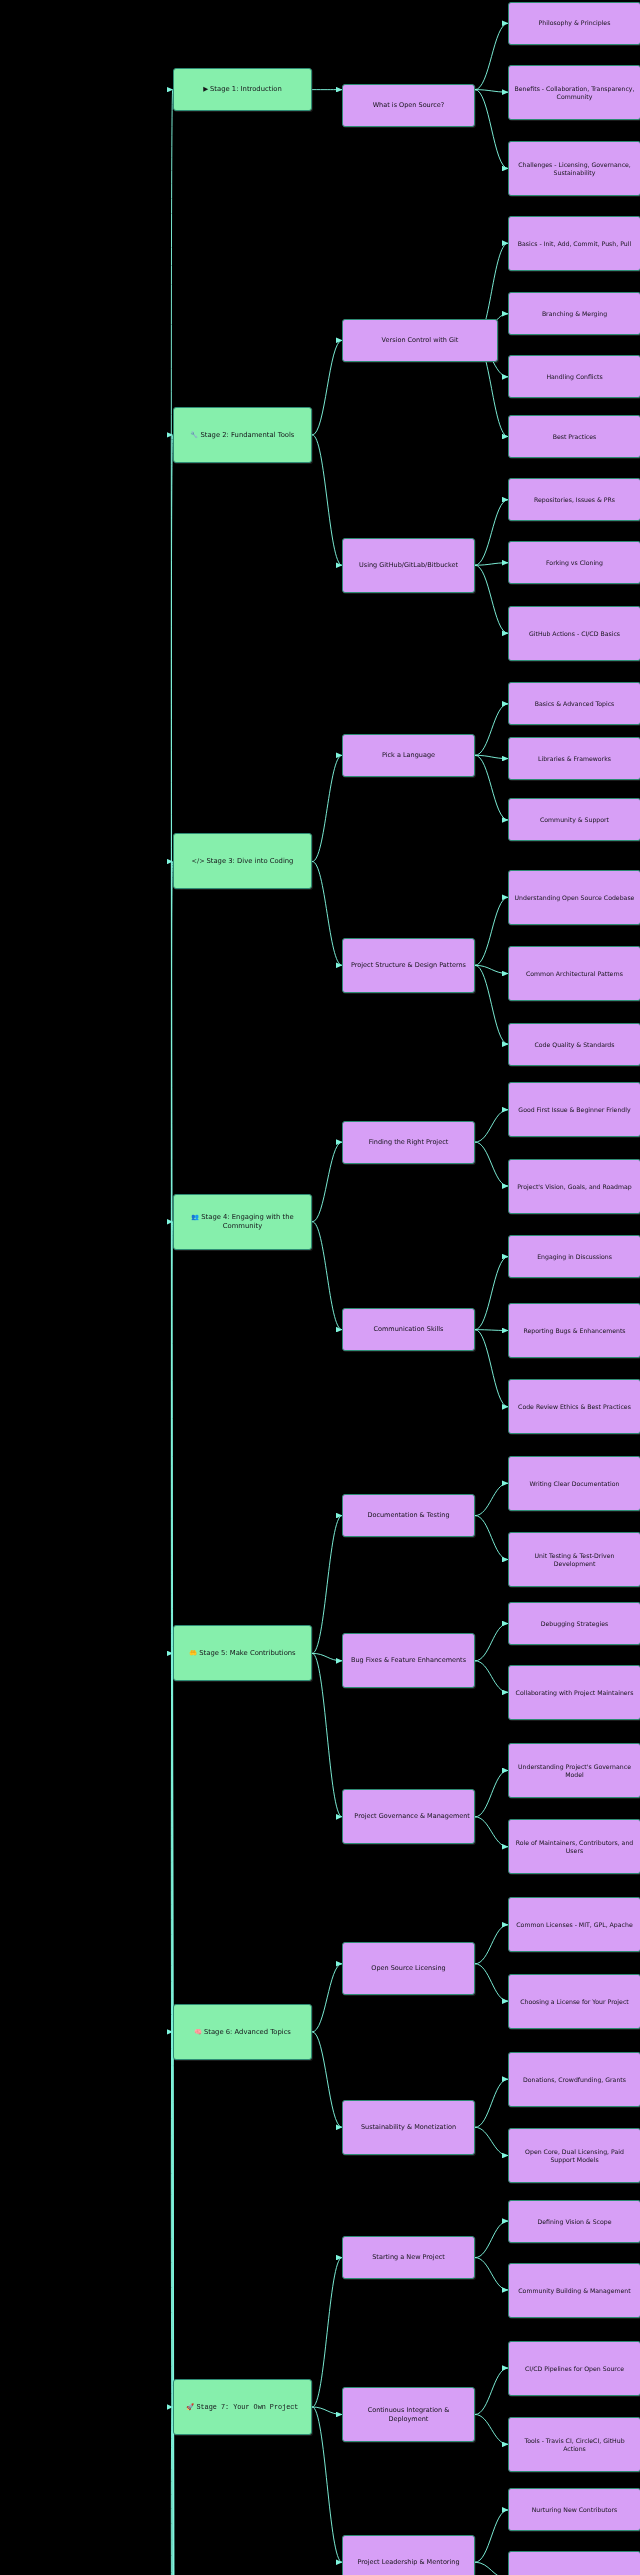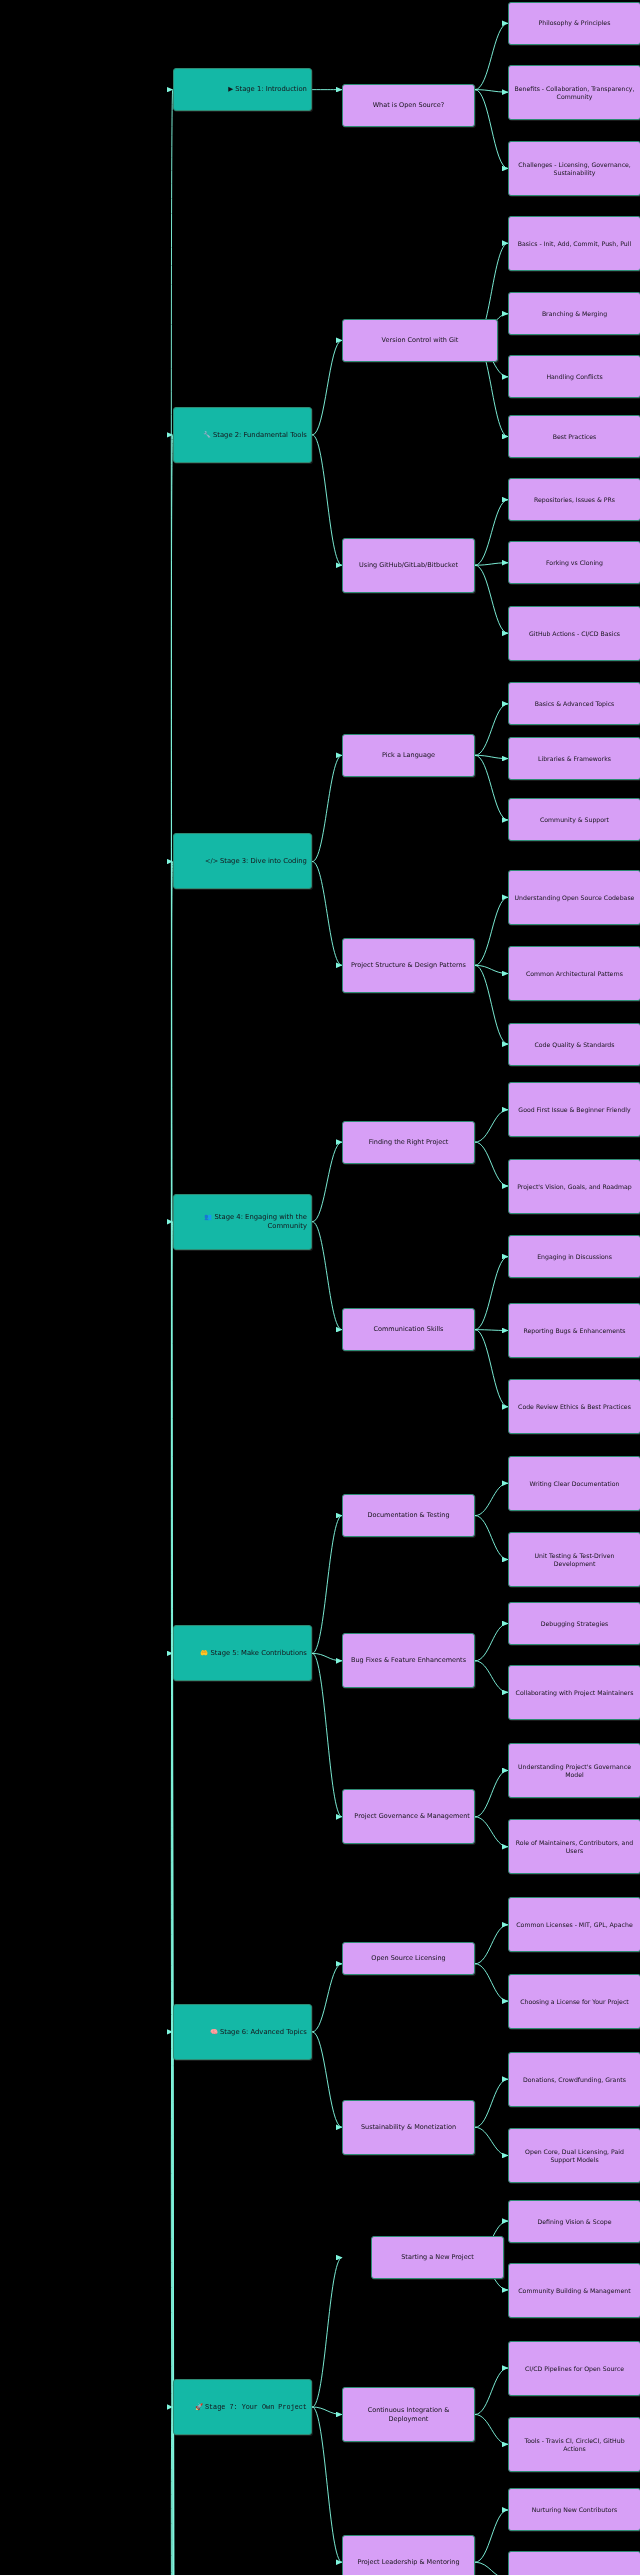--- a/index.html
+++ b/index.html
@@ -34,24 +34,23 @@
     align-items: center;
     justify-content: center;
     text-align: center;
     border-radius: 3px;
     color: #16141a;
     line-height: 1.28;
     padding: 1.8px 4.1px;
     box-shadow: 0.9px 0.9px 0px rgba(255,255,255,0.10);
   }
   .node-stage {
-    background: #14b8a6;
+    background: #86efac;
     border: 0.7px solid #2e8b74;
     font-size: 6.8px;
-    text-align: right;
   }
   .node-sub {
     background: #d79ff6;
     border: 0.7px solid #2e8b74;
     font-size: 6.5px;
   }
   .node-leaf {
     background: #d79ff6;
     border: 0.7px solid #2e8b74;
     font-size: 6.2px;
@@ -263,42 +262,42 @@
       </div>
       <div class="node node-leaf" style="left: 508px; top: 1743px; width: 133px; height: 55px;">
         <span class="node-label">Understanding Project's Governance Model</span>
       </div>
       <div class="node node-leaf" style="left: 508px; top: 1819px; width: 133px; height: 55px;">
         <span class="node-label">Role of Maintainers, Contributors, and Users</span>
       </div>
       <div class="node node-stage" style="left: 173px; top: 2004px; width: 139px; height: 56px;">
         <span class="node-label"><span class="node-icon">🧠</span><span>Stage 6: Advanced Topics</span></span>
       </div>
-      <div class="node node-sub" style="left: 342px; top: 1942px; width: 133px; height: 33px;">
+      <div class="node node-sub" style="left: 342px; top: 1942px; width: 133px; height: 53px;">
         <span class="node-label">Open Source Licensing</span>
       </div>
       <div class="node node-leaf" style="left: 508px; top: 1897px; width: 133px; height: 55px;">
         <span class="node-label">Common Licenses - MIT, GPL, Apache</span>
       </div>
       <div class="node node-leaf" style="left: 508px; top: 1974px; width: 133px; height: 55px;">
         <span class="node-label">Choosing a License for Your Project</span>
       </div>
       <div class="node node-sub" style="left: 342px; top: 2100px; width: 133px; height: 55px;">
         <span class="node-label">Sustainability &amp; Monetization</span>
       </div>
       <div class="node node-leaf" style="left: 508px; top: 2052px; width: 133px; height: 55px;">
         <span class="node-label">Donations, Crowdfunding, Grants</span>
       </div>
       <div class="node node-leaf" style="left: 508px; top: 2128px; width: 133px; height: 55px;">
         <span class="node-label">Open Core, Dual Licensing, Paid Support Models</span>
       </div>
       <div class="node node-stage" style="left: 173px; top: 2379px; width: 139px; height: 56px; font-family: Liberation Mono, monospace;">
         <span class="node-label"><span class="node-icon">🚀</span><span>Stage 7: Your Own Project</span></span>
       </div>
-      <div class="node node-sub" style="left: 342px; top: 2236px; width: 133px; height: 43px; margin-left: 29px;">
+      <div class="node node-sub" style="left: 342px; top: 2236px; width: 133px; height: 43px;">
         <span class="node-label">Starting a New Project</span>
       </div>
       <div class="node node-leaf" style="left: 508px; top: 2200px; width: 133px; height: 43px;">
         <span class="node-label">Defining Vision &amp; Scope</span>
       </div>
       <div class="node node-leaf" style="left: 508px; top: 2263px; width: 133px; height: 55px;">
         <span class="node-label">Community Building &amp; Management</span>
       </div>
       <div class="node node-sub" style="left: 342px; top: 2387px; width: 133px; height: 55px;">
         <span class="node-label">Continuous Integration &amp; Deployment</span>

